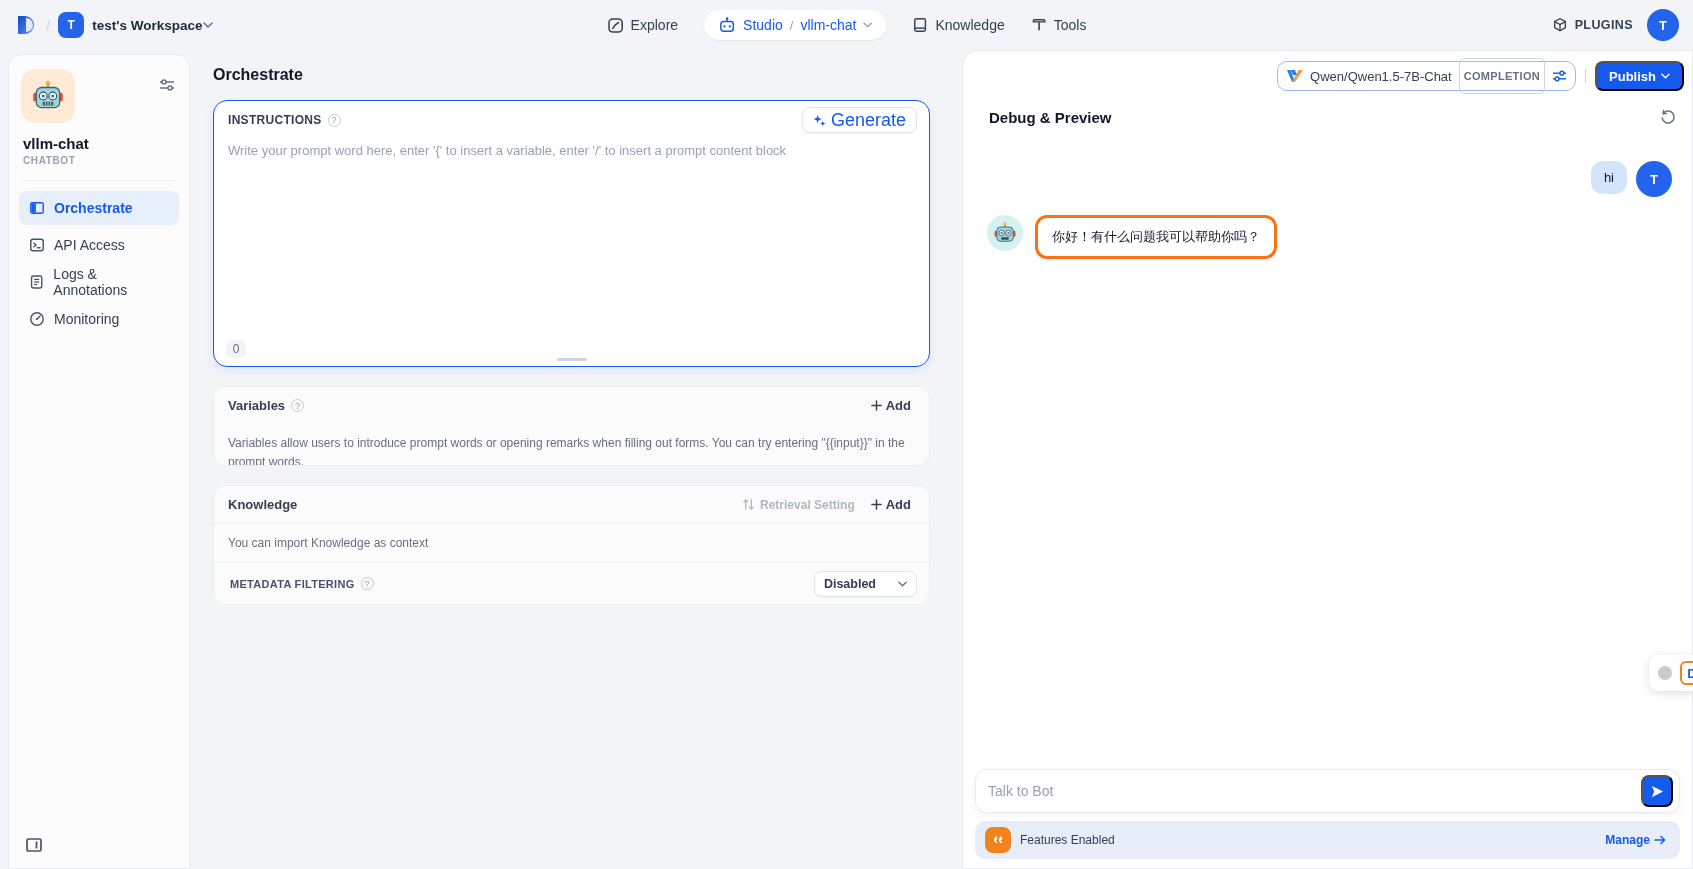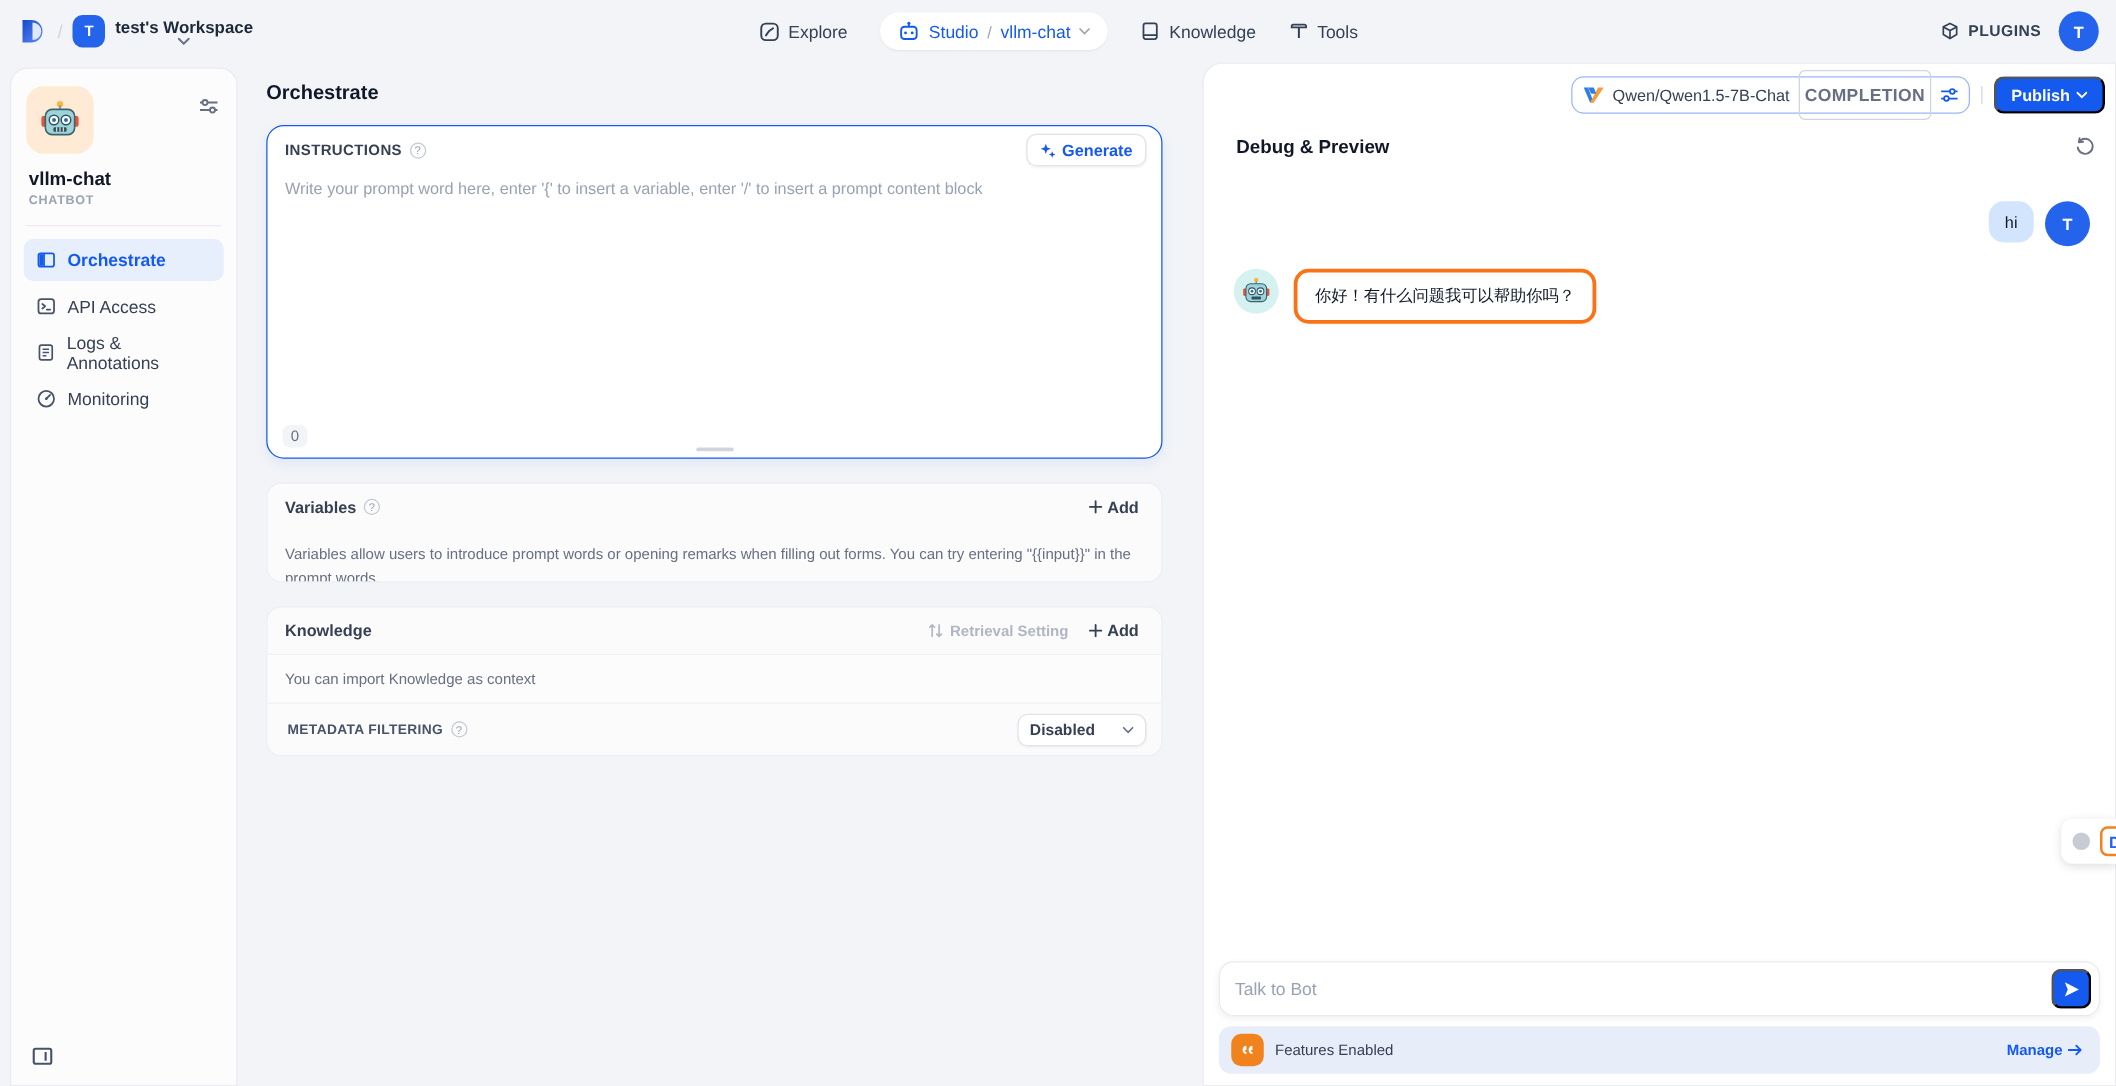--- a/index.html
+++ b/index.html
@@ -8,21 +8,21 @@
     background:#f2f4f7; color:#344054; }
   svg { display:block; }
 
   
   .topbar { position:absolute; left:0; top:0; right:0; height:50px;
     display:flex; align-items:center; padding:0 14px; }
   .tb-left { display:flex; align-items:center; gap:8px; }
   .tb-slash { color:#d0d5dd; font-size:15px; }
   .ws-avatar { width:26px; height:26px; border-radius:8px; background:#2463eb;
     color:#fff; font-size:12px; font-weight:bold; display:flex; align-items:center; justify-content:center; }
-  .ws-name { font-size:13.5px; font-weight:600; color:#1d2939; display:flex; align-items:center; gap:1px; cursor:pointer;flex-direction:column; }
+  .ws-name { font-size:13.5px; font-weight:600; color:#1d2939; display:flex; align-items:center; gap:1px; cursor:pointer; }
   .tb-center { position:absolute; left:50%; transform:translateX(-50%);
     display:flex; align-items:center; gap:26px; }
   .tb-item { display:flex; align-items:center; gap:7px; font-size:14px; font-weight:500; color:#344054; cursor:pointer; }
   .studio-pill { display:flex; align-items:center; gap:7px; background:#fff;
     border-radius:999px; padding:7px 14px; box-shadow:0 1px 2px rgba(16,24,40,.06); cursor:pointer; }
   .studio-pill .s-label { color:#155aef; font-weight:400; font-size:14px; }
   .studio-pill .s-sep { color:#98a2b3; font-size:13px; }
   .studio-pill .s-app { color:#155aef; font-weight:500; font-size:14px; }
   .tb-right { margin-left:auto; display:flex; align-items:center; gap:14px; }
   .plugins { display:flex; align-items:center; gap:7px; font-size:12.5px; font-weight:600;
@@ -51,21 +51,21 @@
 
   .card { border-radius:12px; }
   .instructions { background:#fff; border:1.5px solid #155aef; border-radius:14px;
     box-shadow:0 4px 10px rgba(21,90,239,.08); height:267px; position:relative; display:flex; flex-direction:column; }
   .ins-head { display:flex; align-items:center; height:38px; padding:0 12px 0 14px; }
   .ins-title { font-size:12px; font-weight:700; letter-spacing:.3px; color:#354052; }
   .help-dot { width:13px; height:13px; border:1px solid #c3cad3; border-radius:50%; color:#98a2b3;
     font-size:9px; display:inline-flex; align-items:center; justify-content:center; margin-left:6px; }
   .generate-btn { margin-left:auto; display:flex; align-items:center; gap:5px; background:#fff;
     border:1px solid #e0e3ea; border-radius:8px; height:26px; padding:0 10px; cursor:pointer;
-    font-size:13px; font-weight:700; color:#155aef; box-shadow:0 1px 2px rgba(16,24,40,.05); }
+    font-size:18px; font-weight:400; color:#155aef; box-shadow:0 1px 2px rgba(16,24,40,.05); }
   .ins-body { flex:1; padding:4px 14px; }
   .ins-body textarea { width:100%; height:100%; border:none; outline:none; resize:none;
     font-family:inherit; font-size:13px; color:#101828; background:transparent; }
   .ins-body textarea::placeholder { color:#98a2b3; }
   .ins-foot { height:34px; display:flex; align-items:center; padding:0 12px; }
   .char-count { background:#f2f4f7; border-radius:6px; min-width:20px; height:18px; padding:0 5px;
     font-size:12px; color:#676f83; display:flex; align-items:center; justify-content:center; }
   .drag-handle { position:absolute; bottom:5px; left:50%; transform:translateX(-50%);
     width:30px; height:3px; border-radius:2px; background:#d0d5dd; cursor:ns-resize; }
 
@@ -86,21 +86,21 @@
     border:1px solid #e0e3ea; border-radius:8px; height:26px; padding:0 9px; font-size:12.5px;
     font-weight:700; color:#354052; cursor:pointer; box-shadow:0 1px 2px rgba(16,24,40,.04); }
 
   
   .debug { position:absolute; left:962px; top:50px; right:0; bottom:0; background:#fff;
     border-radius:16px 0 0 0; border:0.5px solid #e9ebf0; display:flex; flex-direction:column; }
   .dbg-controls { display:flex; align-items:center; justify-content:flex-end; gap:9px; padding:10px 8px 4px 0; }
   .model-pill { display:flex; align-items:center; gap:7px; background:#fff; border:1px solid #9cb6f5;
     border-radius:10px; height:30px; padding:0 8px 0 9px; cursor:pointer; }
   .model-name { font-size:13px; font-weight:500; color:#354052; }
-  .model-badge { border:1px solid #d0d5dd; border-radius:5px; padding:11px 4px; font-size:14px;
+  .model-badge { border:1px solid #d0d5dd; border-radius:5px; padding:11px 4px; font-size:11px;
     font-weight:600; letter-spacing:.3px; color:#676f83; }
   .ctl-divider { width:1px; height:14px; background:#d0d5dd; }
   .publish-btn { display:flex; align-items:center; gap:5px; background:#155aef; color:#fff;
     border-radius:8px; height:30px; padding:0 12px; font-size:13px; font-weight:600; cursor:pointer; }
   .dbg-head { display:flex; align-items:center; padding:10px 12px 10px 26px; }
   .dbg-title { font-size:15px; font-weight:600; color:#101828; }
   .restart-btn { margin-left:auto; cursor:pointer; padding:4px; }
 
   .chat { flex:1; padding:22px 20px 0 24px; overflow:hidden; position:relative; }
   .msg-row { display:flex; margin-bottom:18px; }

